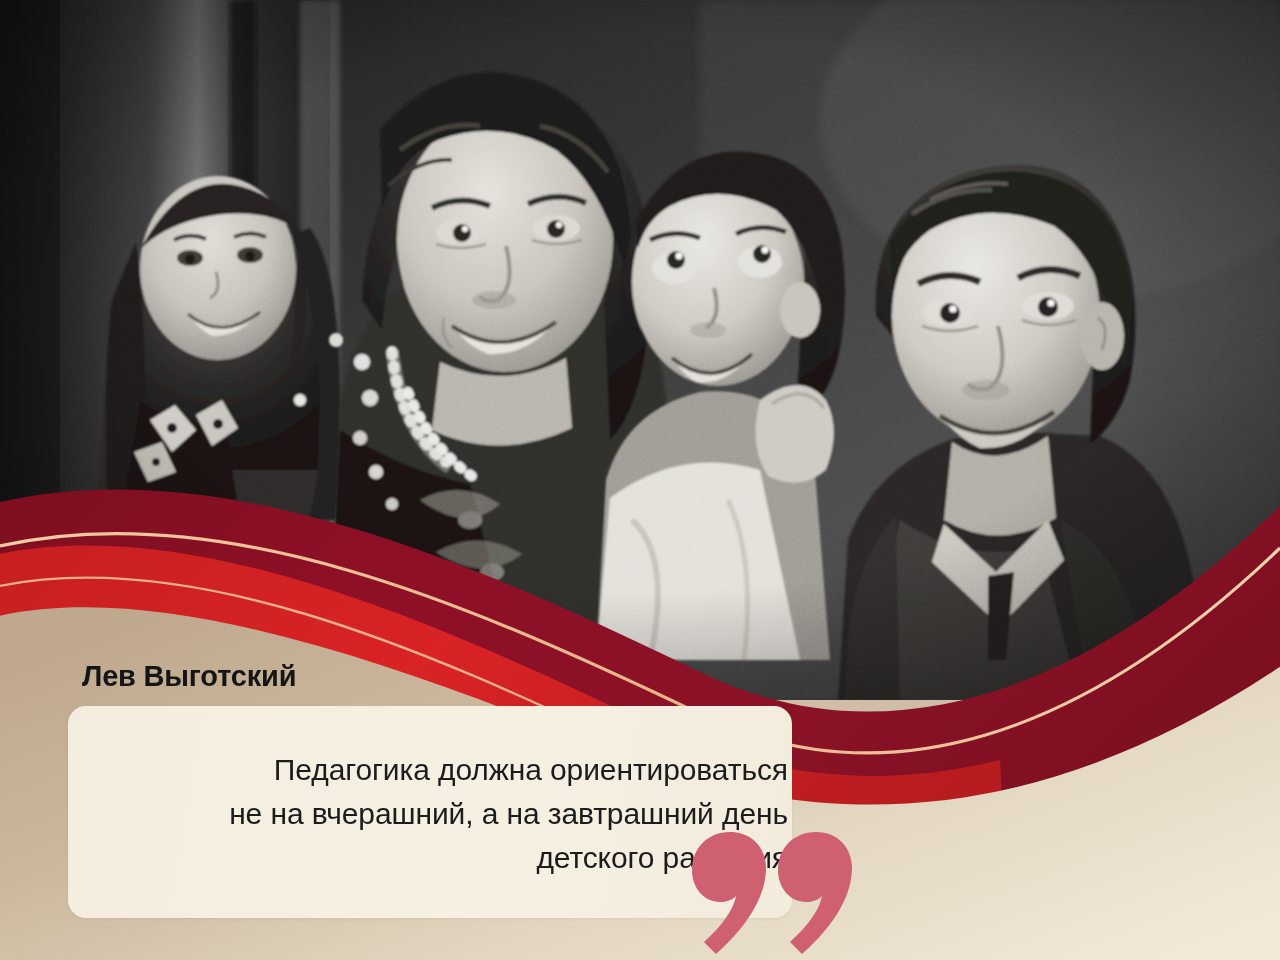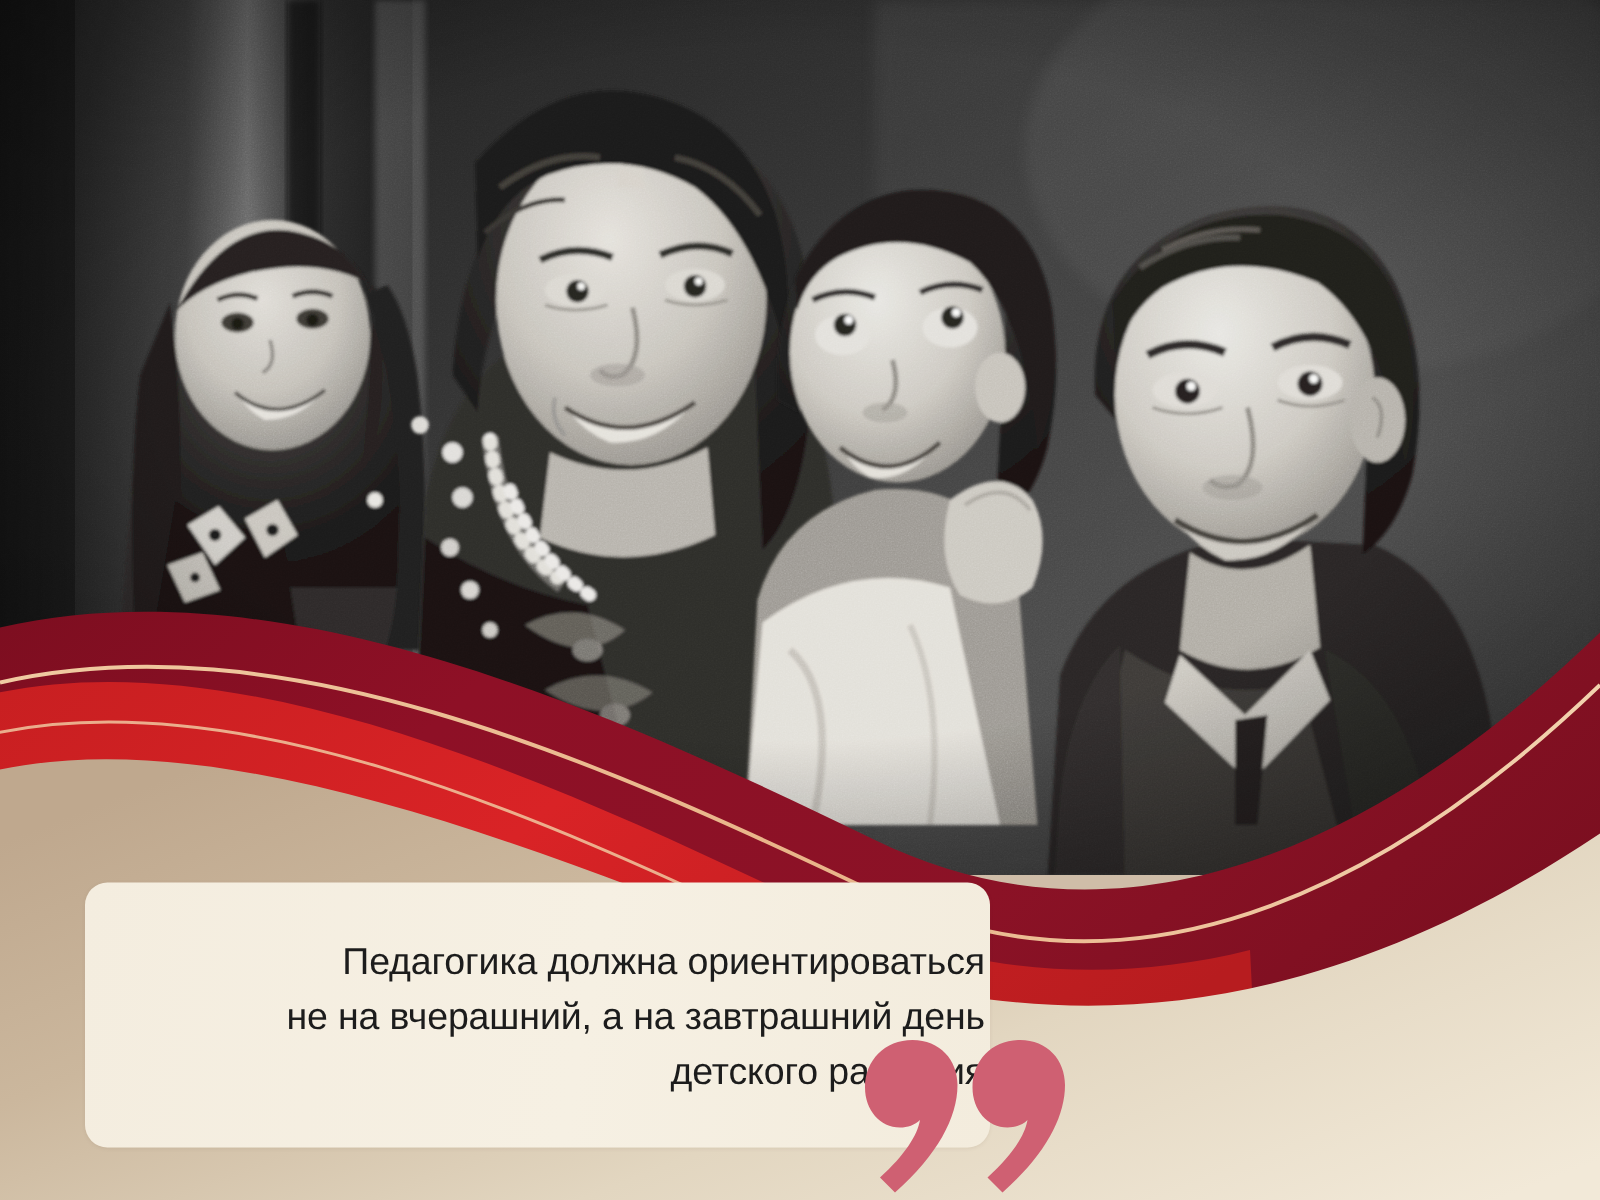--- a/index.html
+++ b/index.html
@@ -355,20 +355,21 @@
 
     <path d="M-10 556 C 180 512 420 614 640 720 C 760 778 880 790 1000 760
              L1010 960 L-10 960 Z" fill="url(#redG)"></path>
 
     <path d="M-10 588 C 182 544 420 646 640 752" fill="none" stroke="#f0c79f" stroke-width="2.4" opacity=".85"></path>
 
     <path d="M-10 618 C 160 576 400 666 620 754 C 840 842 1060 818 1290 660
              L1290 960 L-10 960 Z" fill="url(#tanG)"></path>
   </svg>
 
+  <div class="name-label">Лев Выготский</div>
 
   <div class="quote-card"></div>
 
   <div class="quote-text">Педагогика должна ориентироваться
 не на вчерашний, а на завтрашний день
 детского развития</div>
 
   <svg class="quote-glyph" viewBox="0 0 170 130">
     <g fill="#cf6072">
       <path d="M40 4 C 62 4 76 20 76 40 C 76 66 60 96 26 126 L14 114 C 34 96 44 80 46 68 C 42 72 36 74 30 74 C 14 74 2 60 2 42 C 2 20 18 4 40 4 Z"></path>

